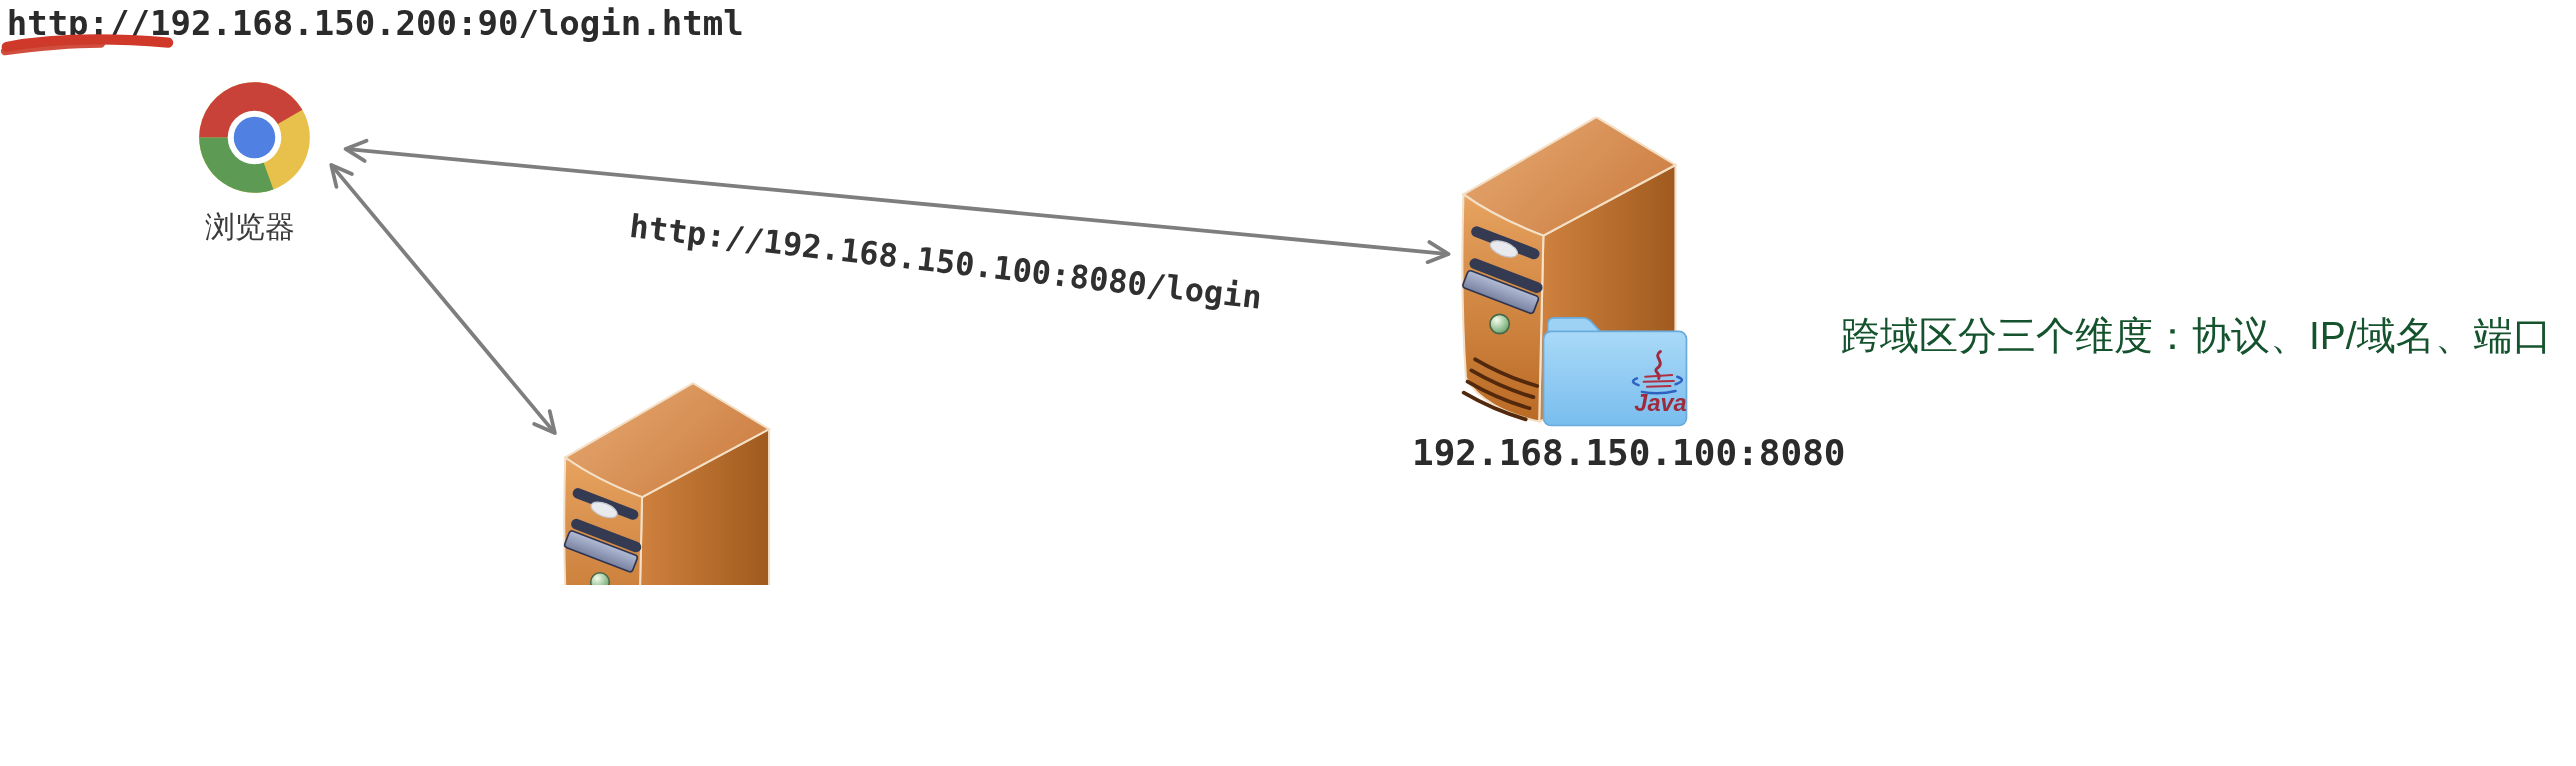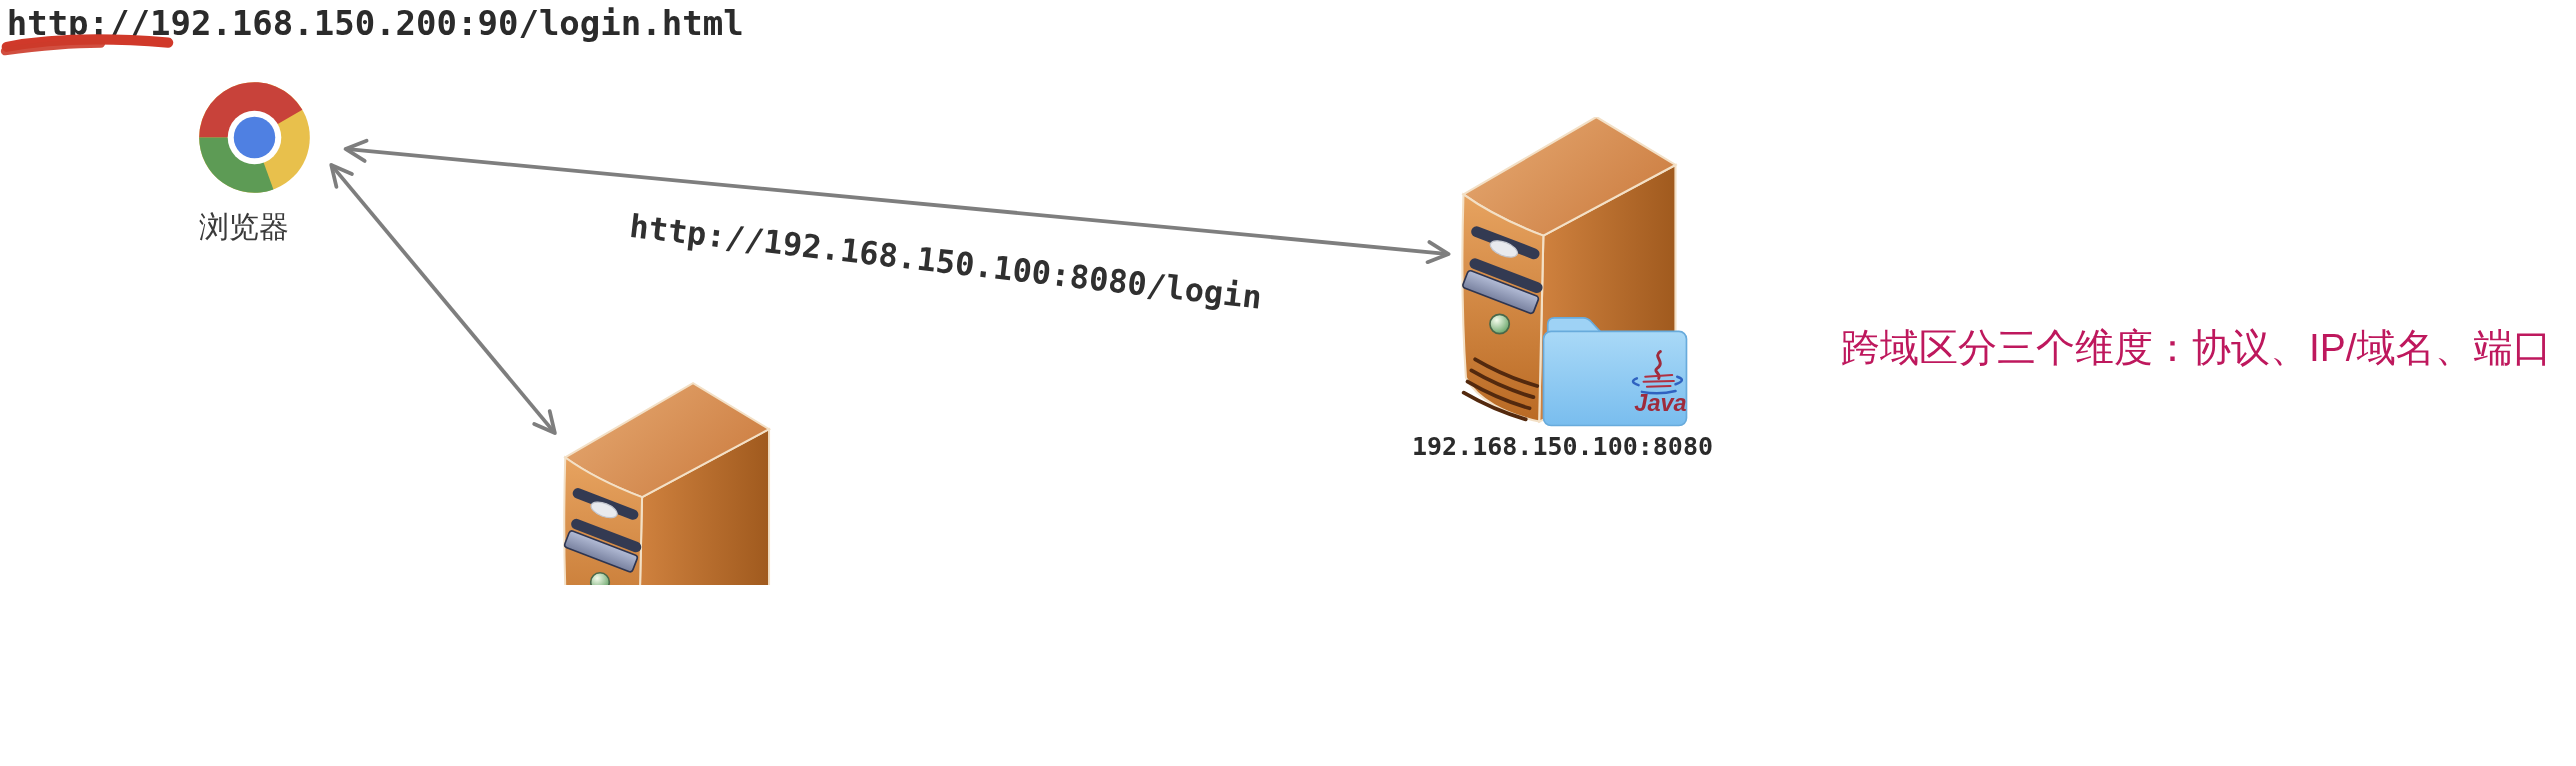--- a/index.html
+++ b/index.html
@@ -17,36 +17,36 @@
     font-family: "DejaVu Sans Mono", "Liberation Mono", monospace;
     font-weight: bold;
     color: #2b2b2b;
     white-space: nowrap;
   }
   .top-url { left: 6.7px; top: 3.4px; font-size: 34px; letter-spacing: 0px; }
   .red-underline { left: 0px; top: 30px; }
   .arrow-layer { left: 0; top: 0; }
   .browser-icon { left: 194px; top: 77px; }
   .browser-label {
-    left: 160px; top: 207px; width: 168px;
+    left: 166px; top: 207px; width: 168px;
     text-align: center; font-size: 30px; color: #3a3a3a;
   }
   .arrow1-label {
     left: 632px; top: 207px; font-size: 32px; color: #303030;
     transform: rotate(6.5deg); transform-origin: 0 0;
   }
   .java-server-icon { left: 1460px; top: 117px; }
   .java-folder-icon { left: 1541px; top: 311px; }
-  .java-server-label { left: 1412px; top: 432px; font-size: 25px; }
+  .java-server-label { left: 1412px; top: 432px; font-size: 36px; }
   .web-server-icon { left: 562px; top: 381px; }
   .globe-icon { left: 671px; top: 589px; }
   .web-server-label { left: 483px; top: 693px; font-size: 32px; }
   .note-text {
-    left: 1841px; top: 309px; font-size: 39px; color: #be185d;
-    font-weight: 500; white-space: nowrap; margin-top: 12px;
+    left: 1841px; top: 309px; font-size: 39px; color: #14532d;
+    font-weight: 500; white-space: nowrap;
   }
 </style>
 </head>
 <body>
 
 <div class="canvas">
 
   <svg width="0" height="0" style="position:absolute" aria-hidden="true">
     <defs>
       <linearGradient id="gTop" x1="0%" y1="0%" x2="100%" y2="60%">

